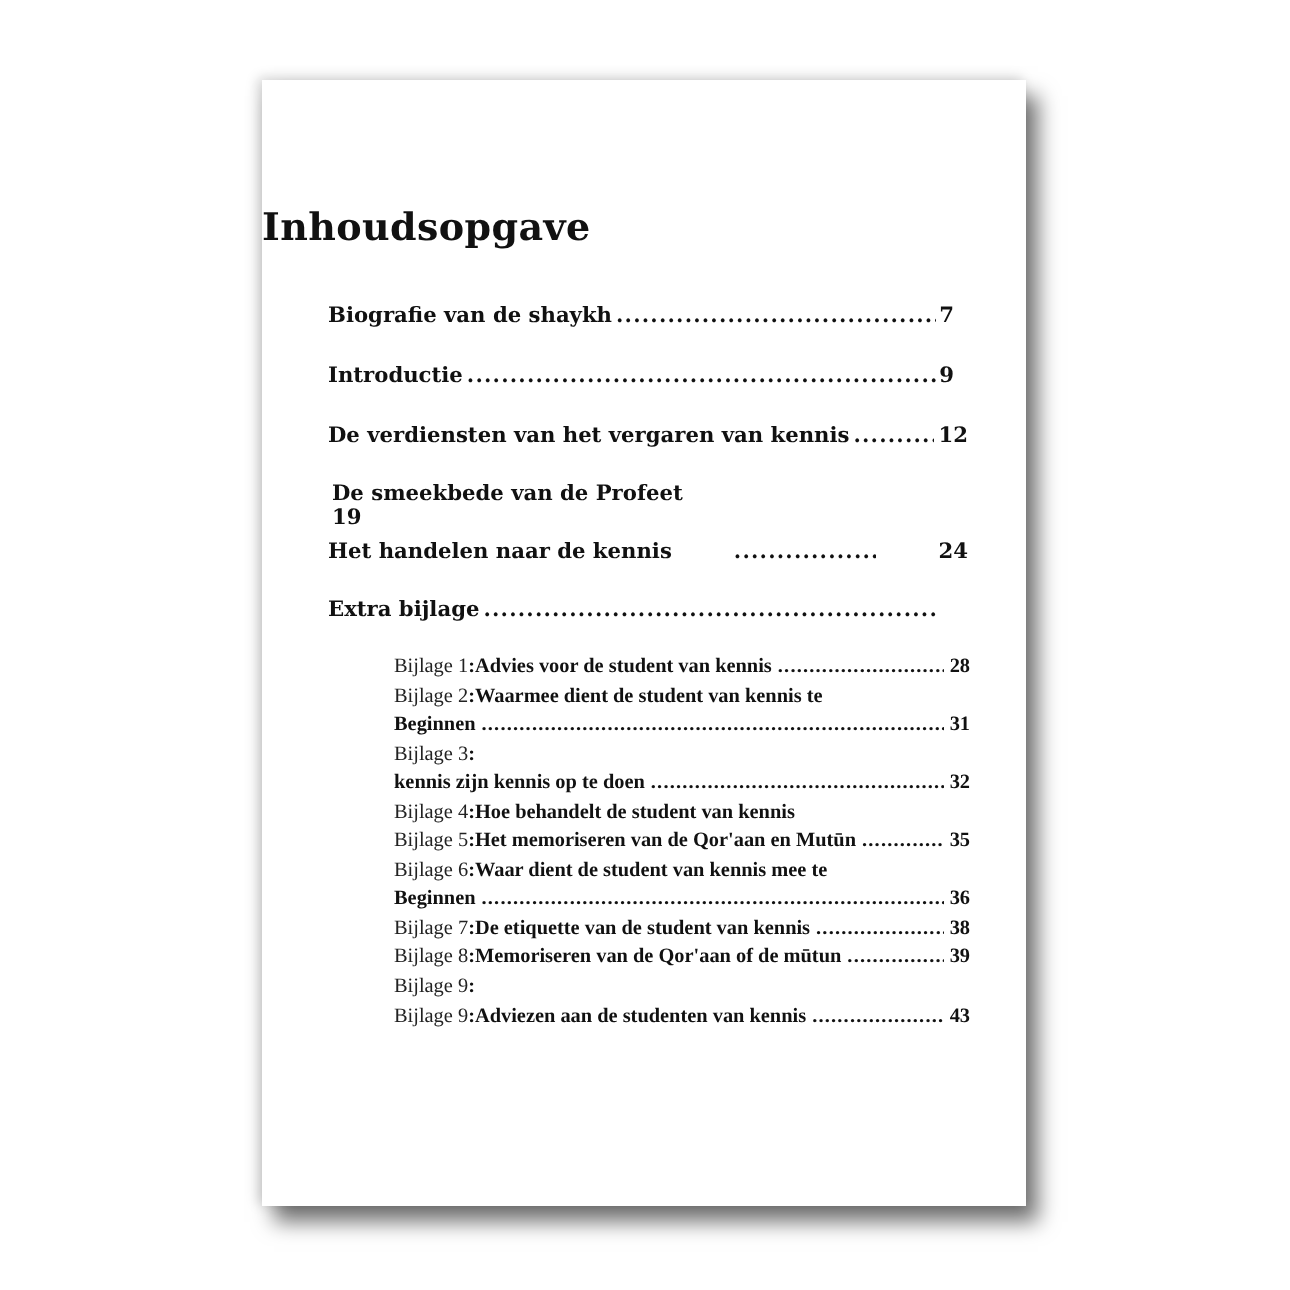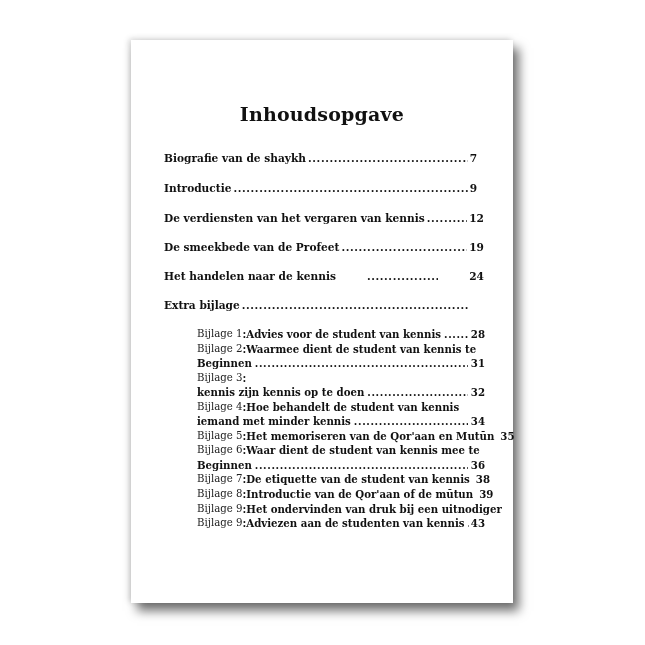--- a/index.html
+++ b/index.html
@@ -25,21 +25,21 @@
       background: #ffffff;
       box-shadow: 6px 8px 10px rgba(0,0,0,0.55), -2px -1px 6px rgba(0,0,0,0.18);
       font-family: "DejaVu Serif", "Liberation Serif", serif;
       color: #111111;
     }
     .title {
       position: absolute;
       left: 0;
       width: 382px;
       top: 63px;
-      text-align: center;
+      text-align: left;
       font-size: 19px;
       font-weight: bold;
       letter-spacing: 0.2px;
     }
     .main-entry {
       position: absolute;
       left: 33px;
       width: 320px;
       height: 16px;
       font-size: 10.6px;
@@ -67,20 +67,21 @@
       top: 287px;
       width: 288px;
     }
     .sub-line {
       height: 14.55px;
       font-size: 10.2px;
       display: flex;
       align-items: flex-end;
       white-space: nowrap;
       line-height: 14.55px;
+      font-family: Liberation Serif, serif;
     }
     .sub-line .pre { font-weight: normal; color: #222; }
     .sub-line .txt { font-weight: bold; }
     .sub-line .sep { font-weight: bold; }
     .sub-line .pg { flex: 0 0 auto; font-weight: bold; }
     .sub-line .dots { margin: 0 3px; }
   </style>
 </head>
 <body>
 
@@ -96,21 +97,21 @@
     <div class="main-entry" style="top:142px;">
       <span class="lbl">Introductie</span>
       <span class="dots"></span>
       <span class="pg" style="margin-right:7px;">9</span>
     </div>
     <div class="main-entry" style="top:172px;justify-content:flex-end;">
       <span class="lbl">De verdiensten van het vergaren van kennis</span>
       <span class="dots"></span>
       <span class="pg">12</span>
     </div>
-    <div class="main-entry" style="top:201px;">
+    <div class="main-entry" style="top:201px;flex-direction:column;">
       <span class="lbl">De smeekbede van de Profeet</span>
       <span class="dots"></span>
       <span class="pg">19</span>
     </div>
     <div class="main-entry" style="top:230px;gap:29px;">
       <span class="lbl">Het handelen naar de kennis</span>
       <span class="dots"></span>
       <span class="pg">24</span>
     </div>
     <div class="main-entry" style="top:259px; width:305px;">
@@ -147,25 +148,20 @@
         <span class="txt">kennis zijn kennis op te doen</span>
         <span class="dots"></span>
         <span class="pg">32</span>
       </div>
 
       <div class="sub-line">
         <span class="pre">Bijlage 4</span>
           <span class="sep">: </span>
           <span class="txt">Hoe behandelt de student van kennis</span>
       </div>
-      <div class="sub-line">
-        <span class="txt">iemand met minder kennis</span>
-        <span class="dots"></span>
-        <span class="pg">34</span>
-      </div>
 
       <div class="sub-line">
         <span class="pre">Bijlage 5</span>
           <span class="sep">: </span>
           <span class="txt">Het memoriseren van de Qor'aan en Mutūn</span>
         <span class="dots"></span>
         <span class="pg">35</span>
       </div>
 
       <div class="sub-line">
@@ -183,29 +179,28 @@
         <span class="pre">Bijlage 7</span>
           <span class="sep">: </span>
           <span class="txt">De etiquette van de student van kennis</span>
         <span class="dots"></span>
         <span class="pg">38</span>
       </div>
 
       <div class="sub-line">
         <span class="pre">Bijlage 8</span>
           <span class="sep">: </span>
-          <span class="txt">Introductie van de Qor'aan of de mūtun</span>
+          <span class="txt">Memoriseren van de Qor'aan of de mūtun</span>
         <span class="dots"></span>
         <span class="pg">39</span>
       </div>
 
       <div class="sub-line">
         <span class="pre">Bijlage 9</span>
           <span class="sep">: </span>
-          <span class="txt">Het ondervinden van druk bij een uitnodiger</span>
       </div>
 
       <div class="sub-line">
         <span class="pre">Bijlage 9</span>
           <span class="sep">: </span>
           <span class="txt">Adviezen aan de studenten van kennis</span>
         <span class="dots"></span>
         <span class="pg">43</span>
       </div>
     </div>

